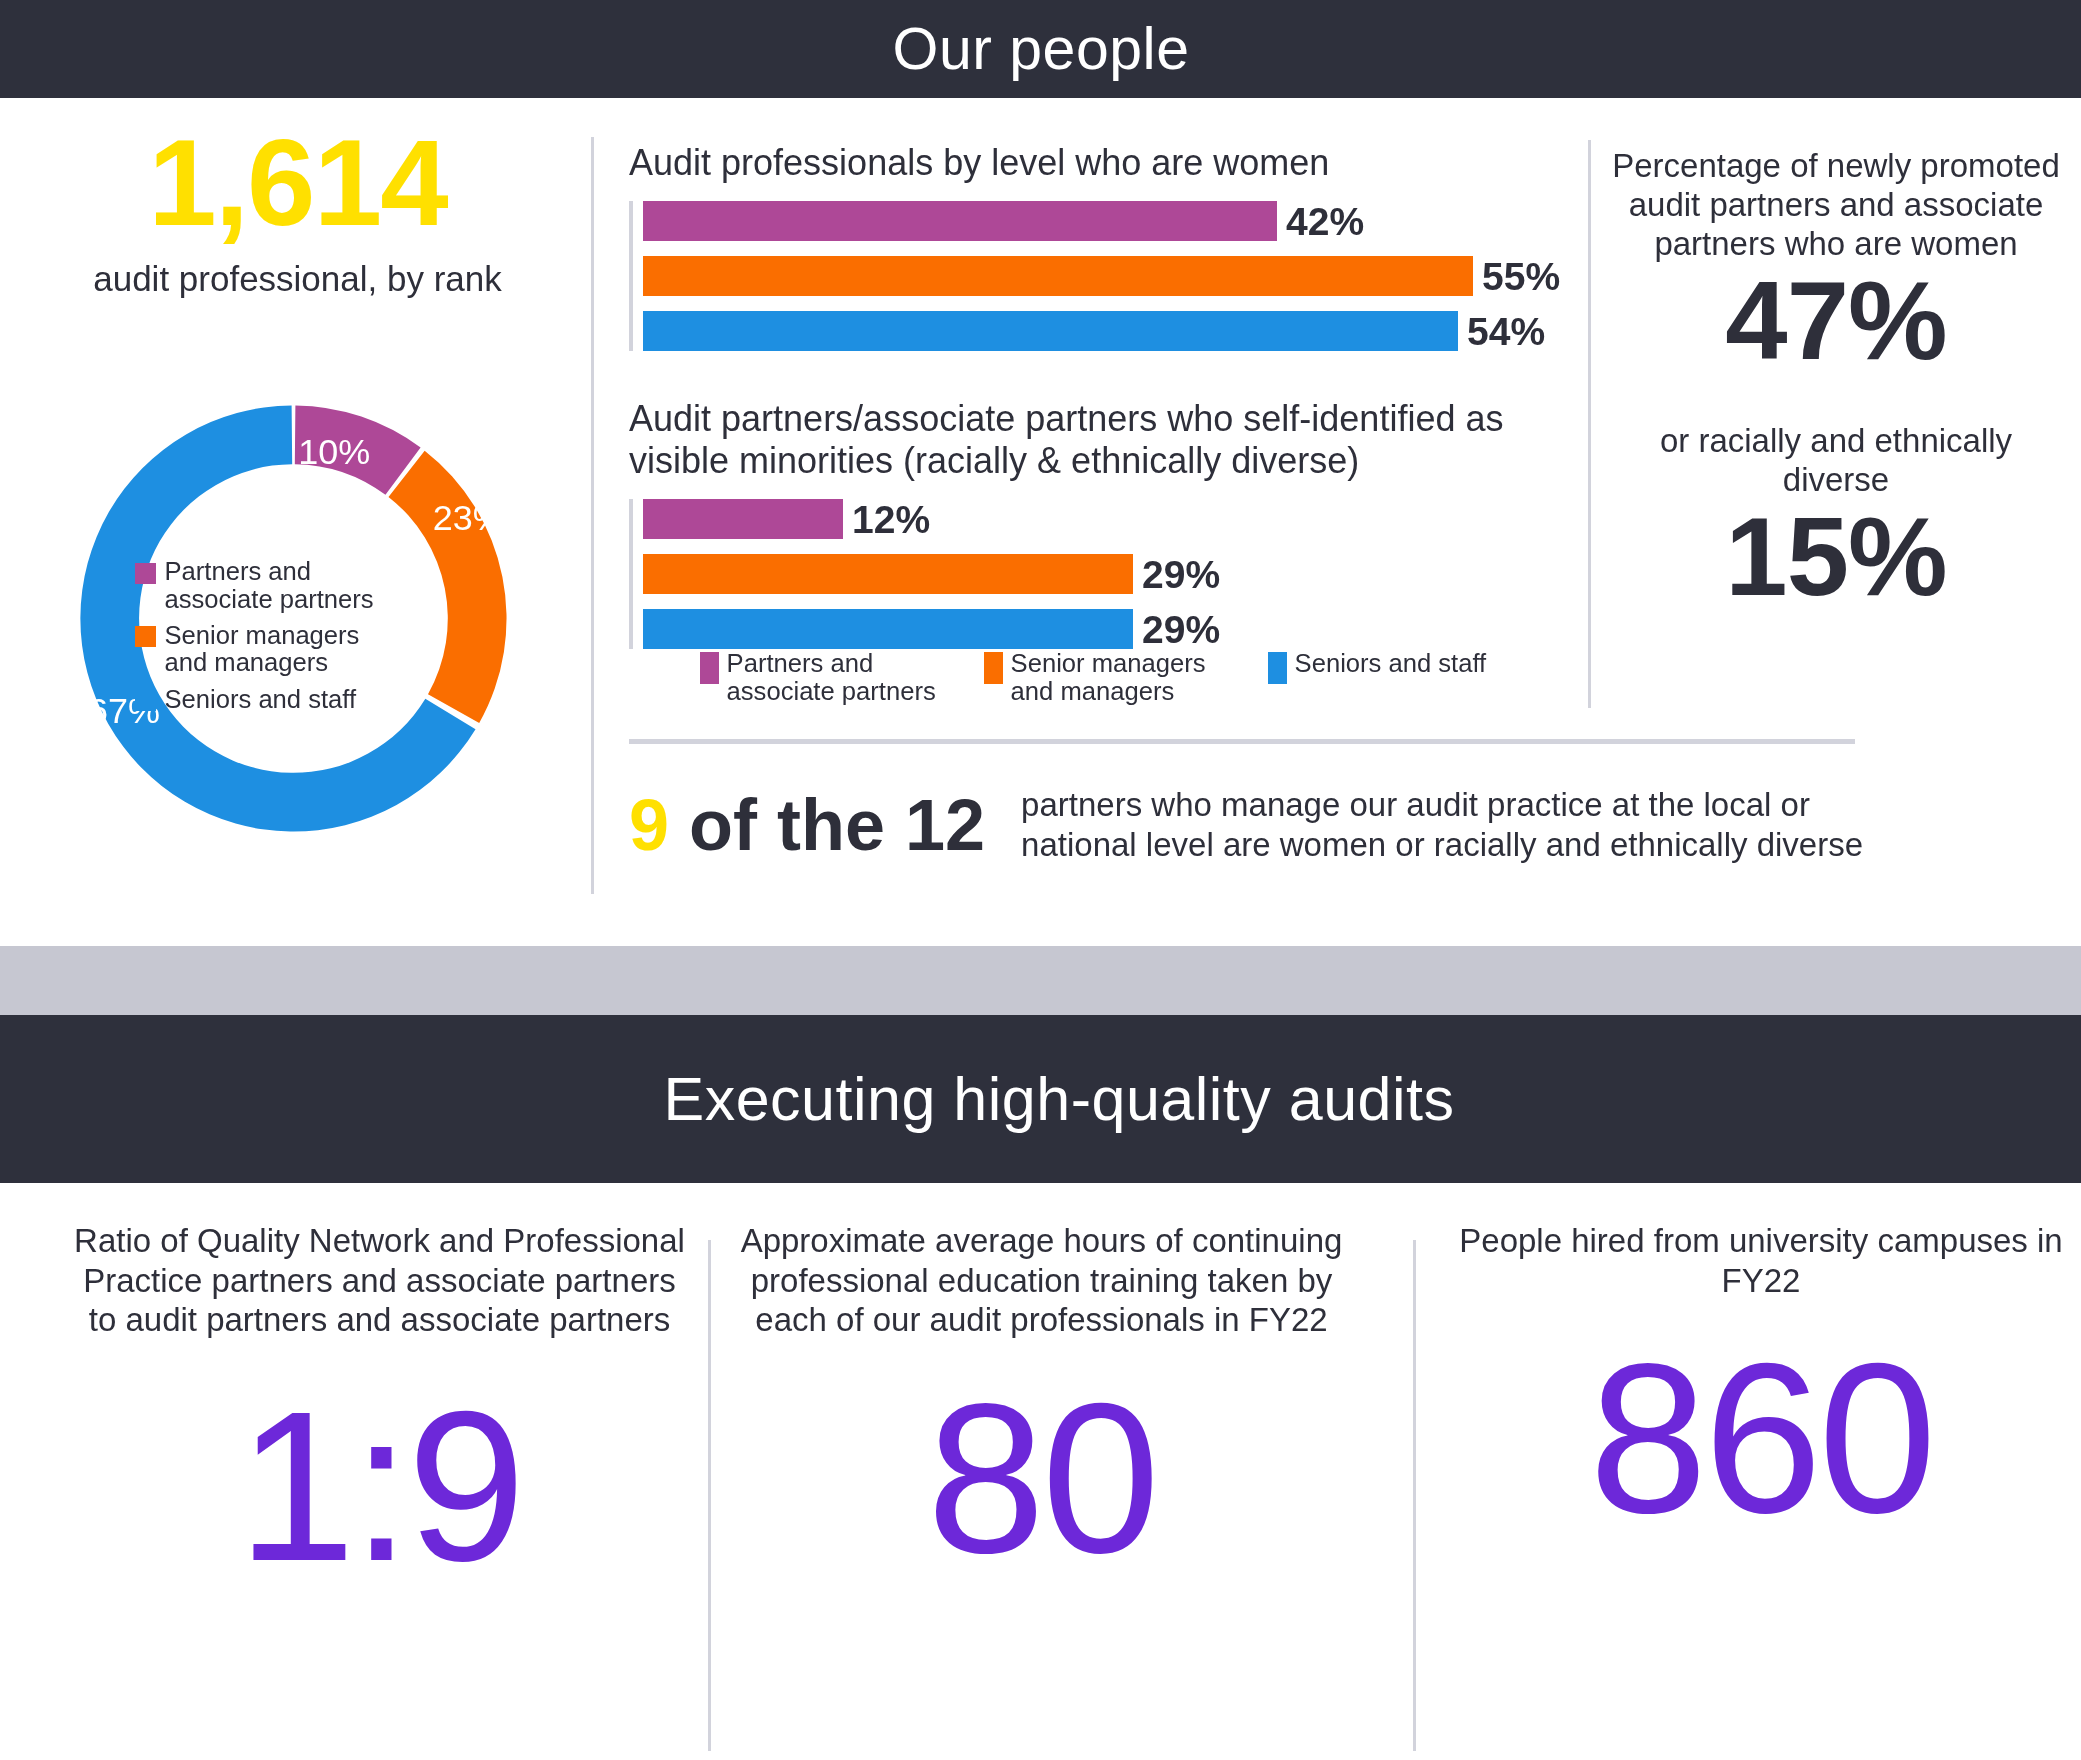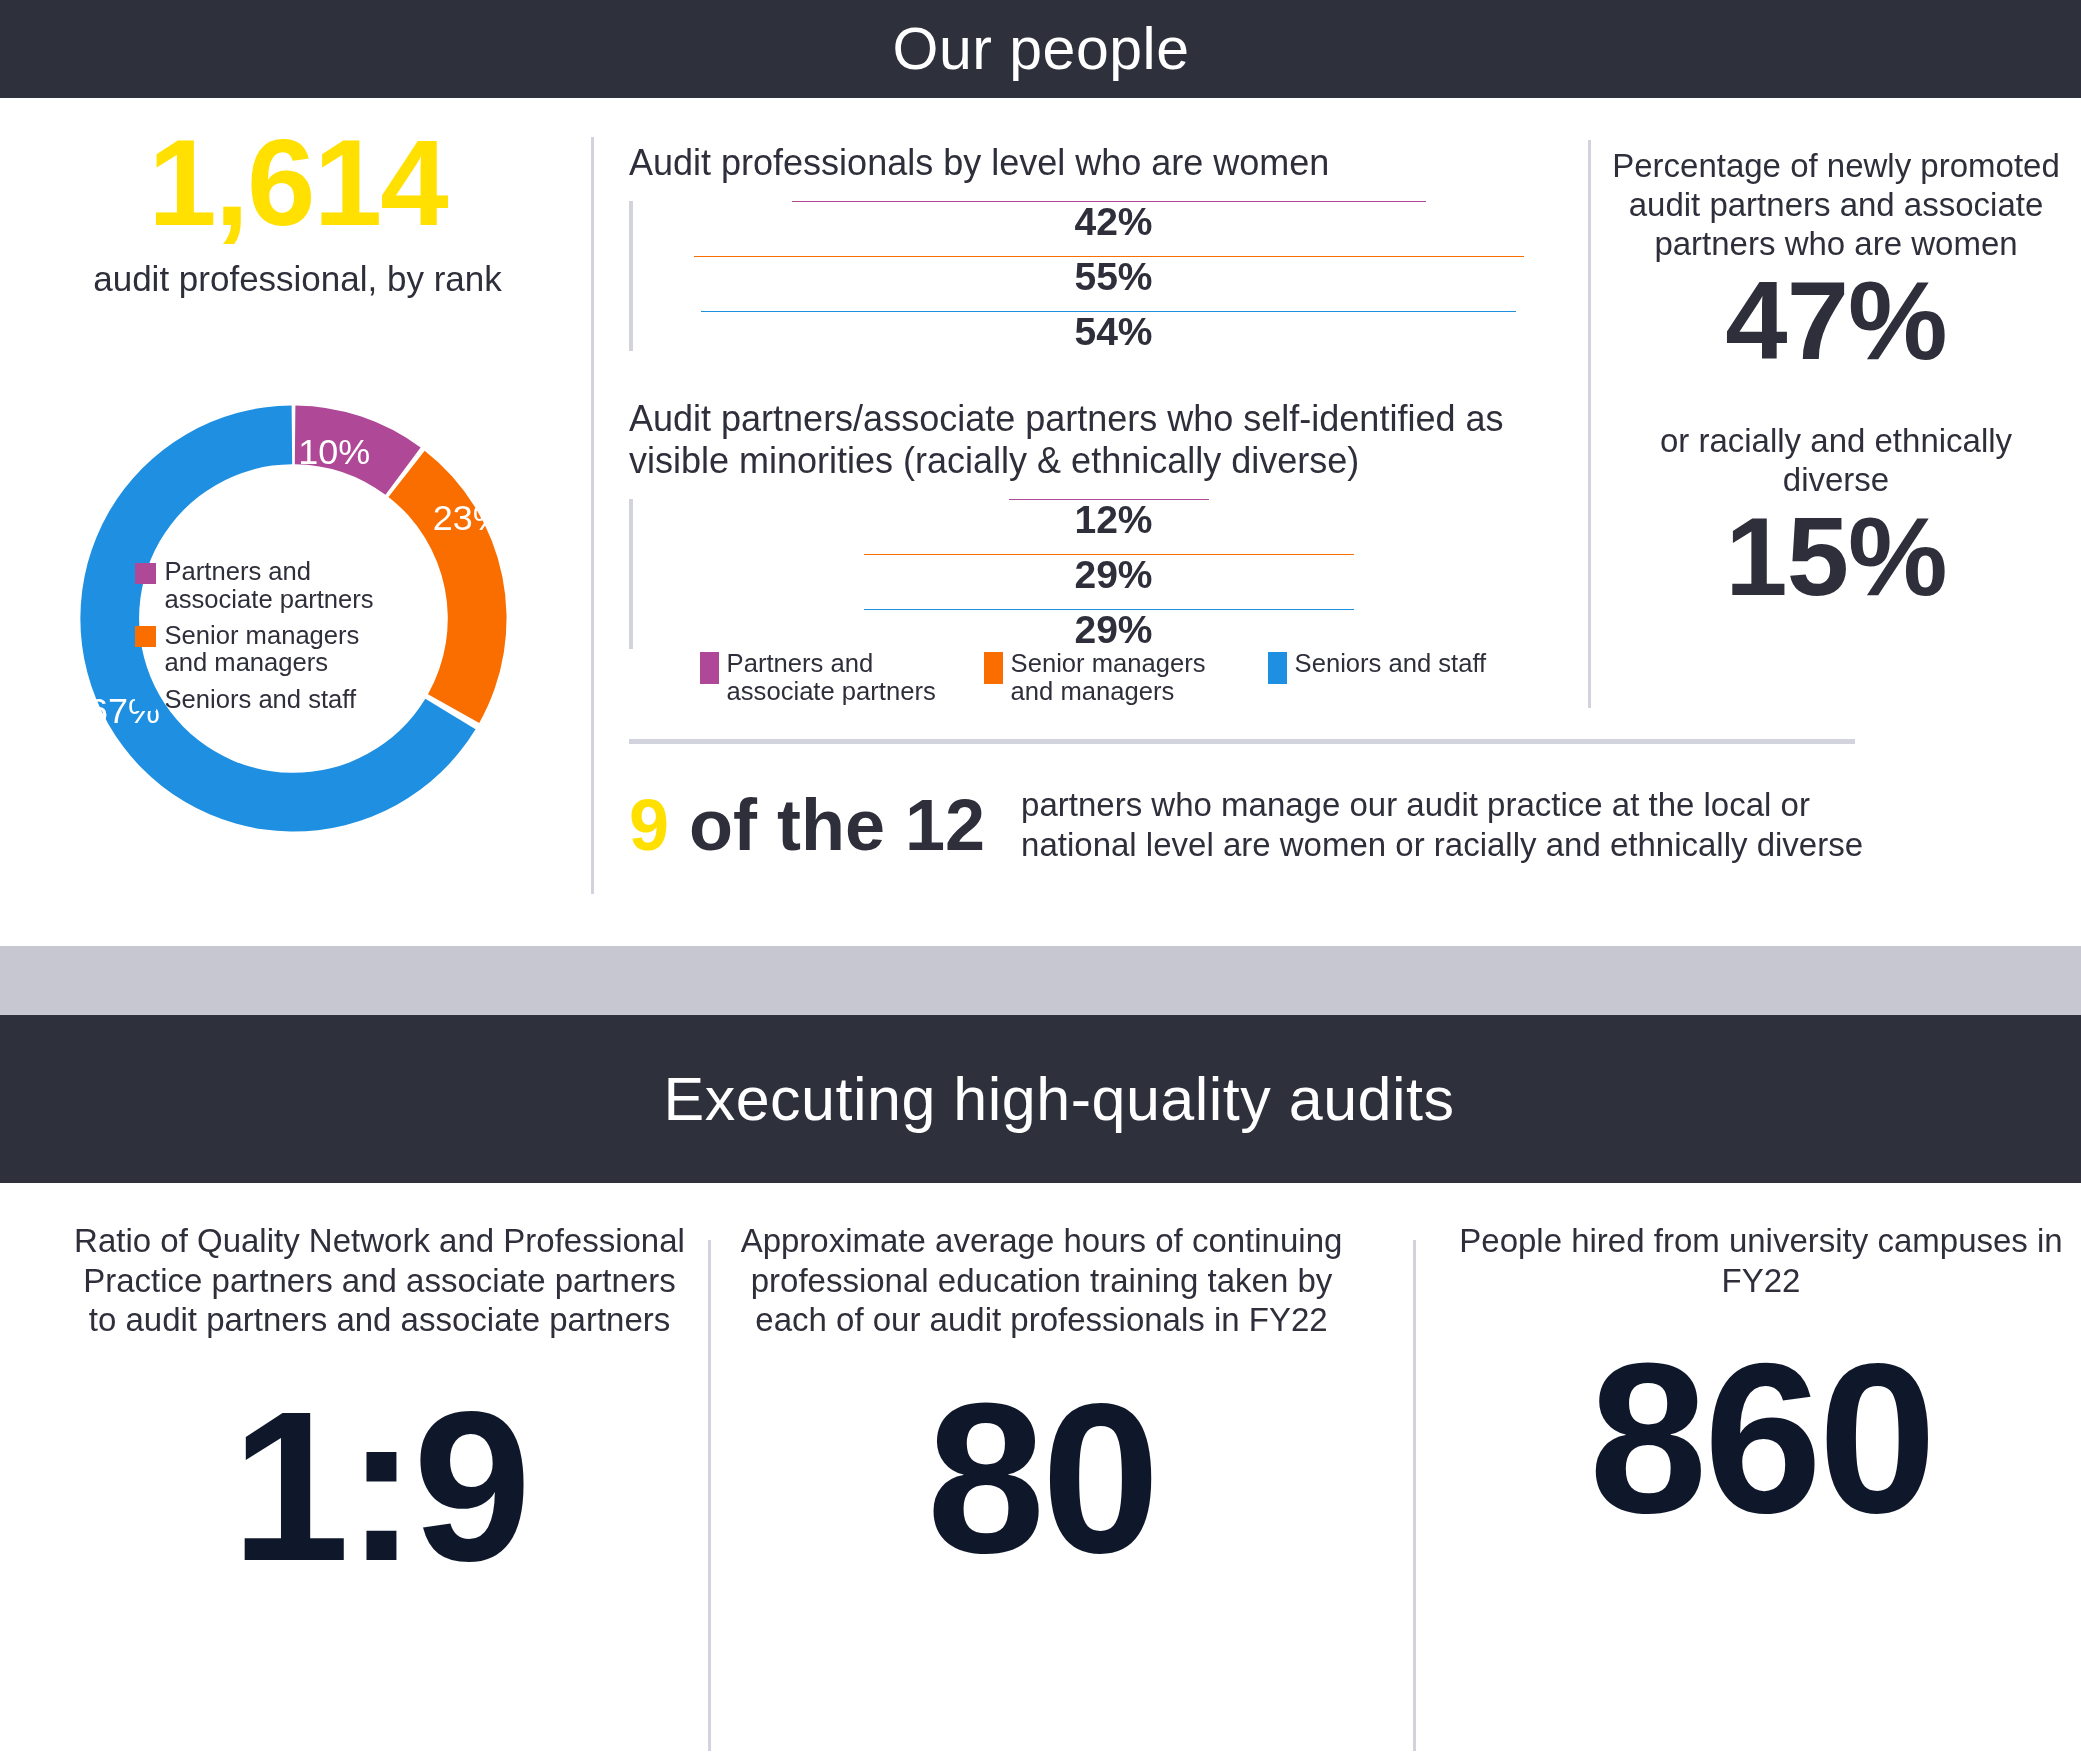--- a/index.html
+++ b/index.html
@@ -138,21 +138,20 @@
   .bars {
     position: relative;
     padding-left: 9.5px;
     border-left: 4.7px solid #d2d3dc;
   }
   .bar-row {
     display: flex;
     align-items: center;
     height: 40px;
     margin-bottom: 15px;
-    flex-direction: column;
   }
   .bar-row:last-child { margin-bottom: 0; }
   .bar {
     height: 40px;
   }
   .bar-value {
     font-size: 39px;
     font-weight: 700;
     color: #2e2f3a;
     margin-left: 9.5px;
@@ -247,23 +246,23 @@
     position: absolute;
     top: 0;
     text-align: center;
   }
   .bcol-caption {
     font-size: 33px;
     line-height: 1.2;
     color: #2e2f3a;
   }
   .bcol-number {
-    color: #0f172a;
+    color: #6d28d9;
     font-size: 213px;
-    font-weight: 700;
+    font-weight: 400;
     line-height: 1;
     letter-spacing: -3.8px;
     margin-top: 40px;
   }
   #bcol-0 { left: 38px;   width: 625px; }
   #bcol-1 { left: 700px;  width: 625px; }
   #bcol-2 { left: 1410px; width: 644px; }
   #bcol-1 .bcol-number { margin-top: 32px; }
   #bcol-2 .bcol-number { margin-top: 32px; }
 </style>

